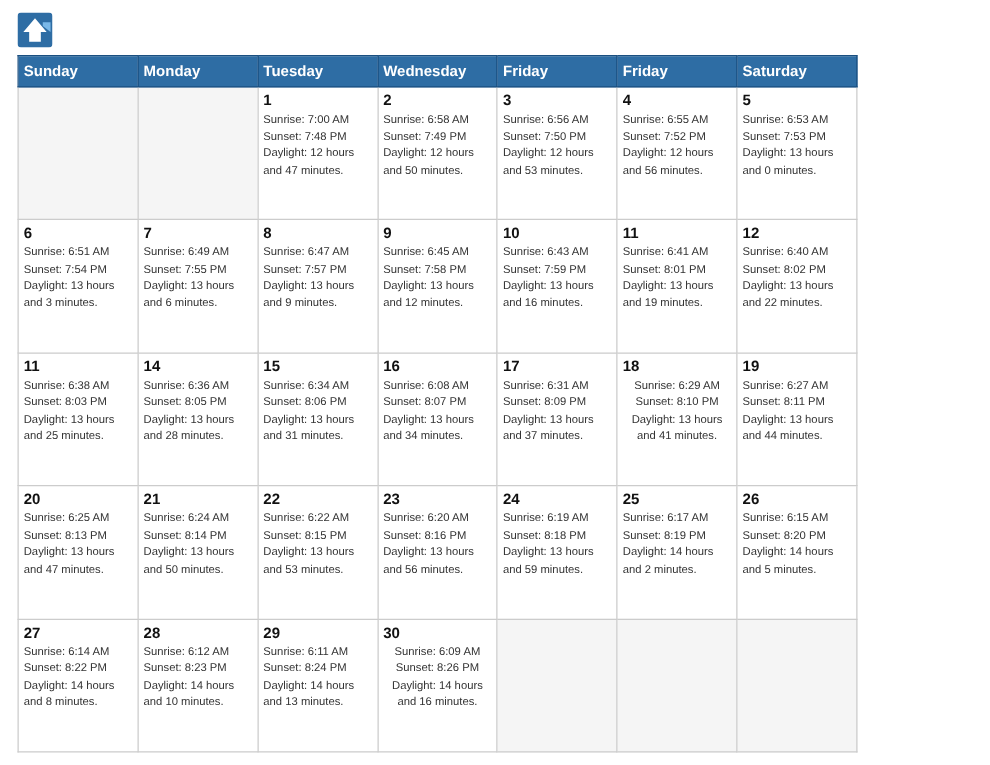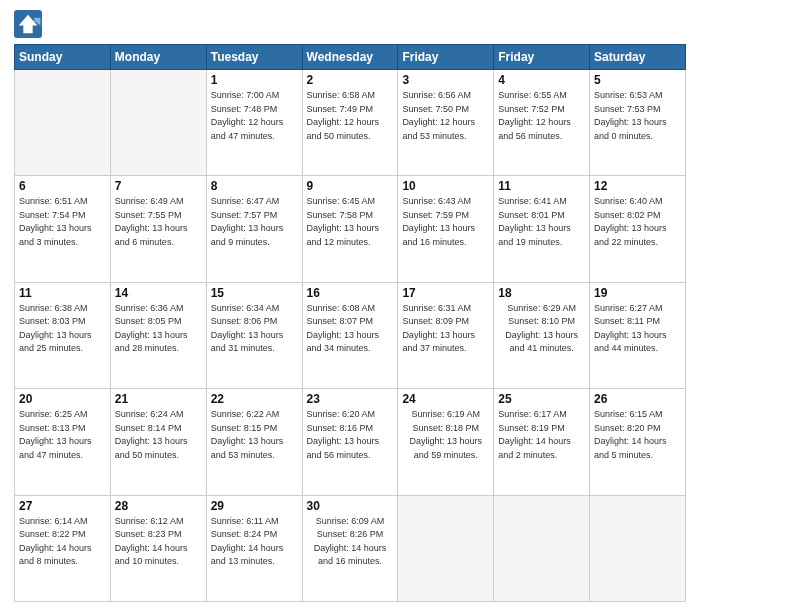--- a/index.html
+++ b/index.html
@@ -285,21 +285,21 @@
           </td>
           <td>
             <span class="day-num">23</span>
             <div class="day-info" style="white-space: pre-line;">Sunrise: 6:20 AM
 Sunset: 8:16 PM
 Daylight: 13 hours
 and 56 minutes.</div>
           </td>
           <td>
             <span class="day-num">24</span>
-            <div class="day-info" style="white-space: pre-line; text-align: center;">Sunrise: 6:19 AM
+            <div class="day-info" style="white-space: pre-line;">Sunrise: 6:19 AM
 Sunset: 8:18 PM
 Daylight: 13 hours
 and 59 minutes.</div>
           </td>
           <td>
             <span class="day-num">25</span>
             <div class="day-info" style="white-space: pre-line;">Sunrise: 6:17 AM
 Sunset: 8:19 PM
 Daylight: 14 hours
 and 2 minutes.</div>

